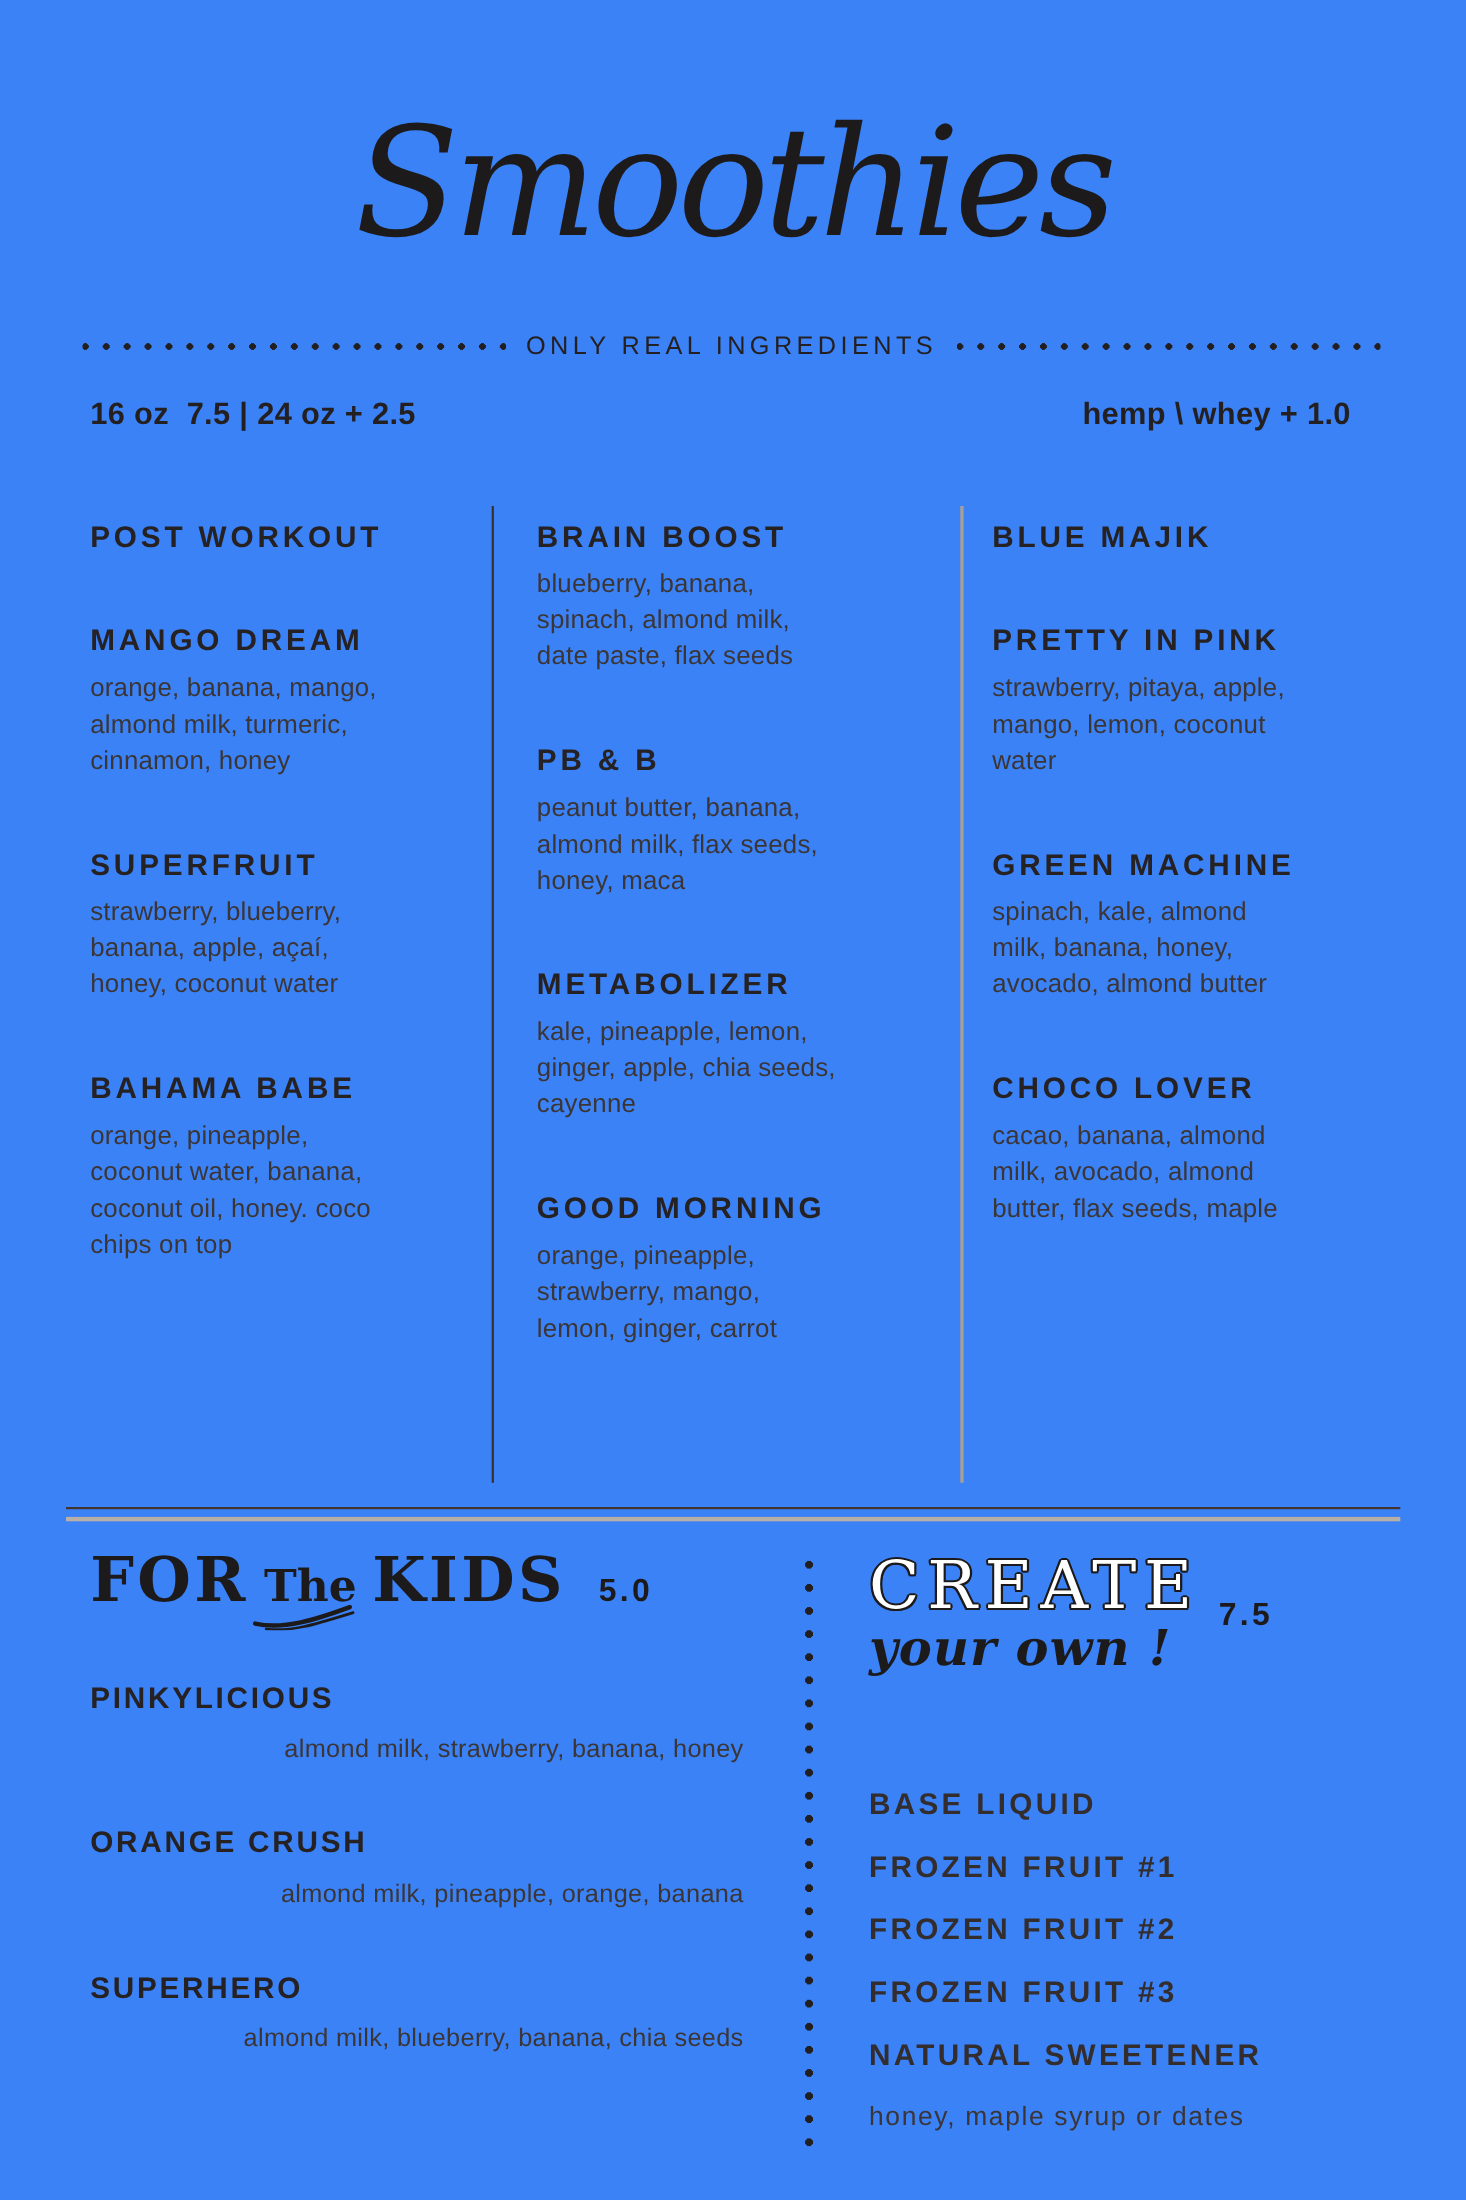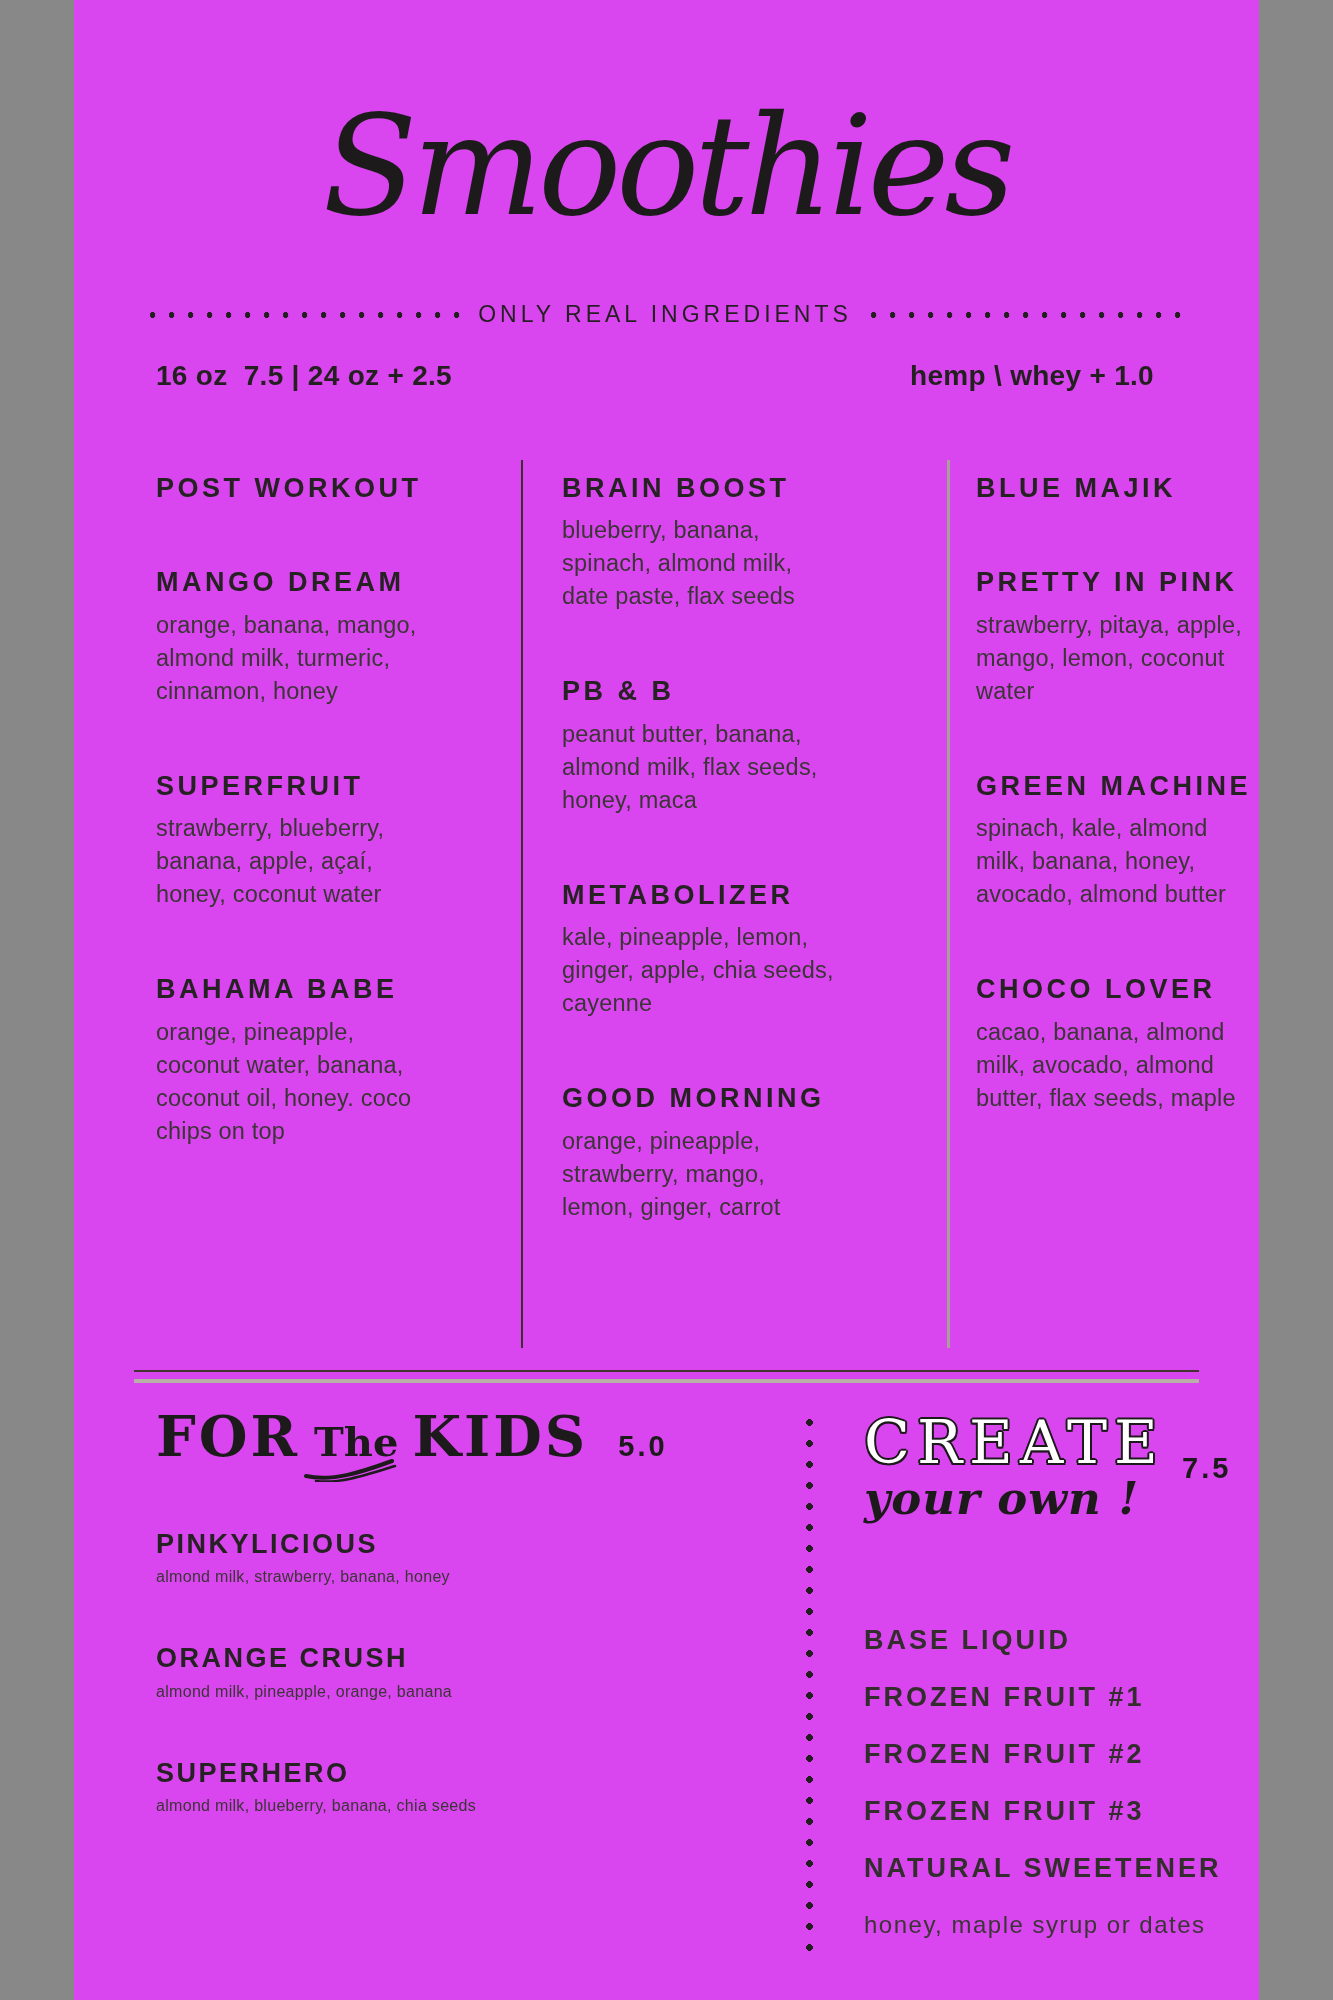--- a/index.html
+++ b/index.html
@@ -1,18 +1,18 @@
 <!DOCTYPE html>
 <html><head>
 <meta charset="utf-8">
 <style>
   html,body { margin:0; padding:0; background:#888; }
   .page {
-    position:relative; width:1185px; height:2000px; margin:0 auto;
-    background:#d946ef; overflow:hidden;
+    position:relative; width:1333px; height:2000px; margin:0 auto;
+    background:#3b82f6; overflow:hidden;
     font-family:"Liberation Sans", sans-serif; color:#231f20;
   }
 
   
   .title {
     position:absolute; top:84px; left:0; right:0; margin:0;
     text-align:center; font-family:"DejaVu Serif", serif;
     font-style:italic; font-weight:400; font-size:138px;
     letter-spacing:-5px; line-height:1.2; color:#1d1a1b;
   }
@@ -74,21 +74,21 @@
     font-family:"Liberation Sans", sans-serif; font-weight:700;
     font-size:29px; letter-spacing:3px; margin-left:16px; color:#1d1a1b;
   }
   .kids-list { margin-top:64px; }
   .kids-item { margin-bottom:56px; }
   .kids-item h3 {
     margin:0 0 8px; font-size:27px; line-height:1.2; font-weight:700;
     letter-spacing:2.5px; color:#262122;
   }
   .kids-item p {
-    margin:0; font-size:16px; letter-spacing:0.3px; color:#3b3536; white-space:pre-line;
+    margin:16px; font-size:23px; letter-spacing:0.3px; color:#3b3536; white-space:pre-line;text-align:right;
   }
 
   
   .vdots {
     position:absolute; left:731px; top:1412px; width:9px; height:540px;
     background-image:radial-gradient(circle 3.5px at center, #231f20 98%, transparent 100%);
     background-size:9px 21px; background-repeat:repeat-y; background-position:top center;
   }
 
   

